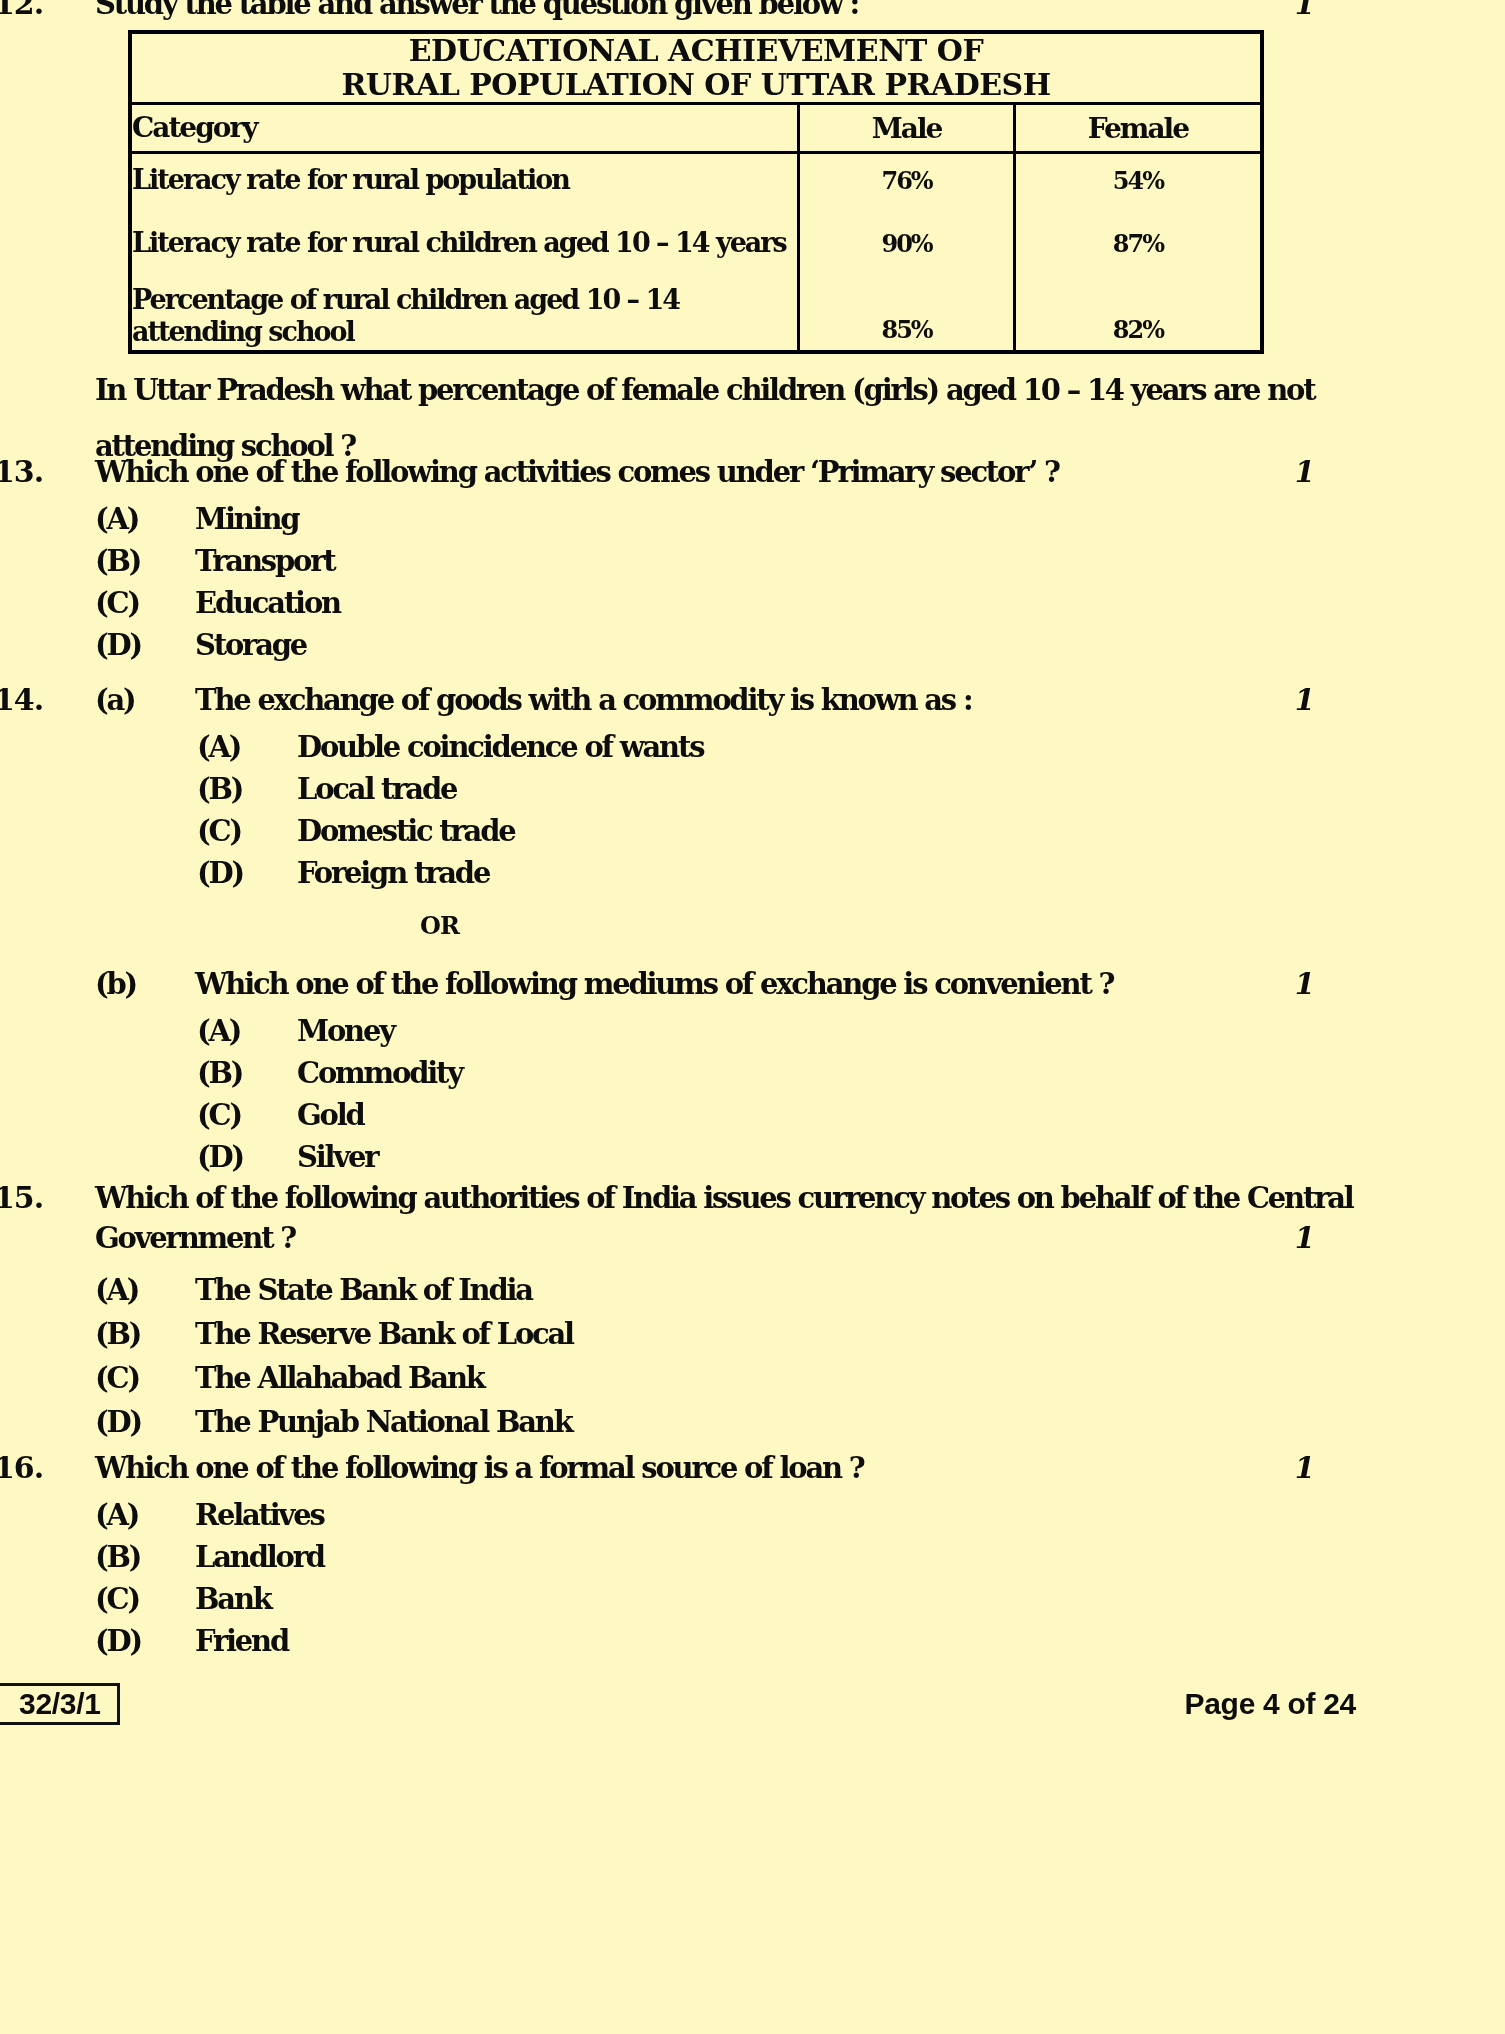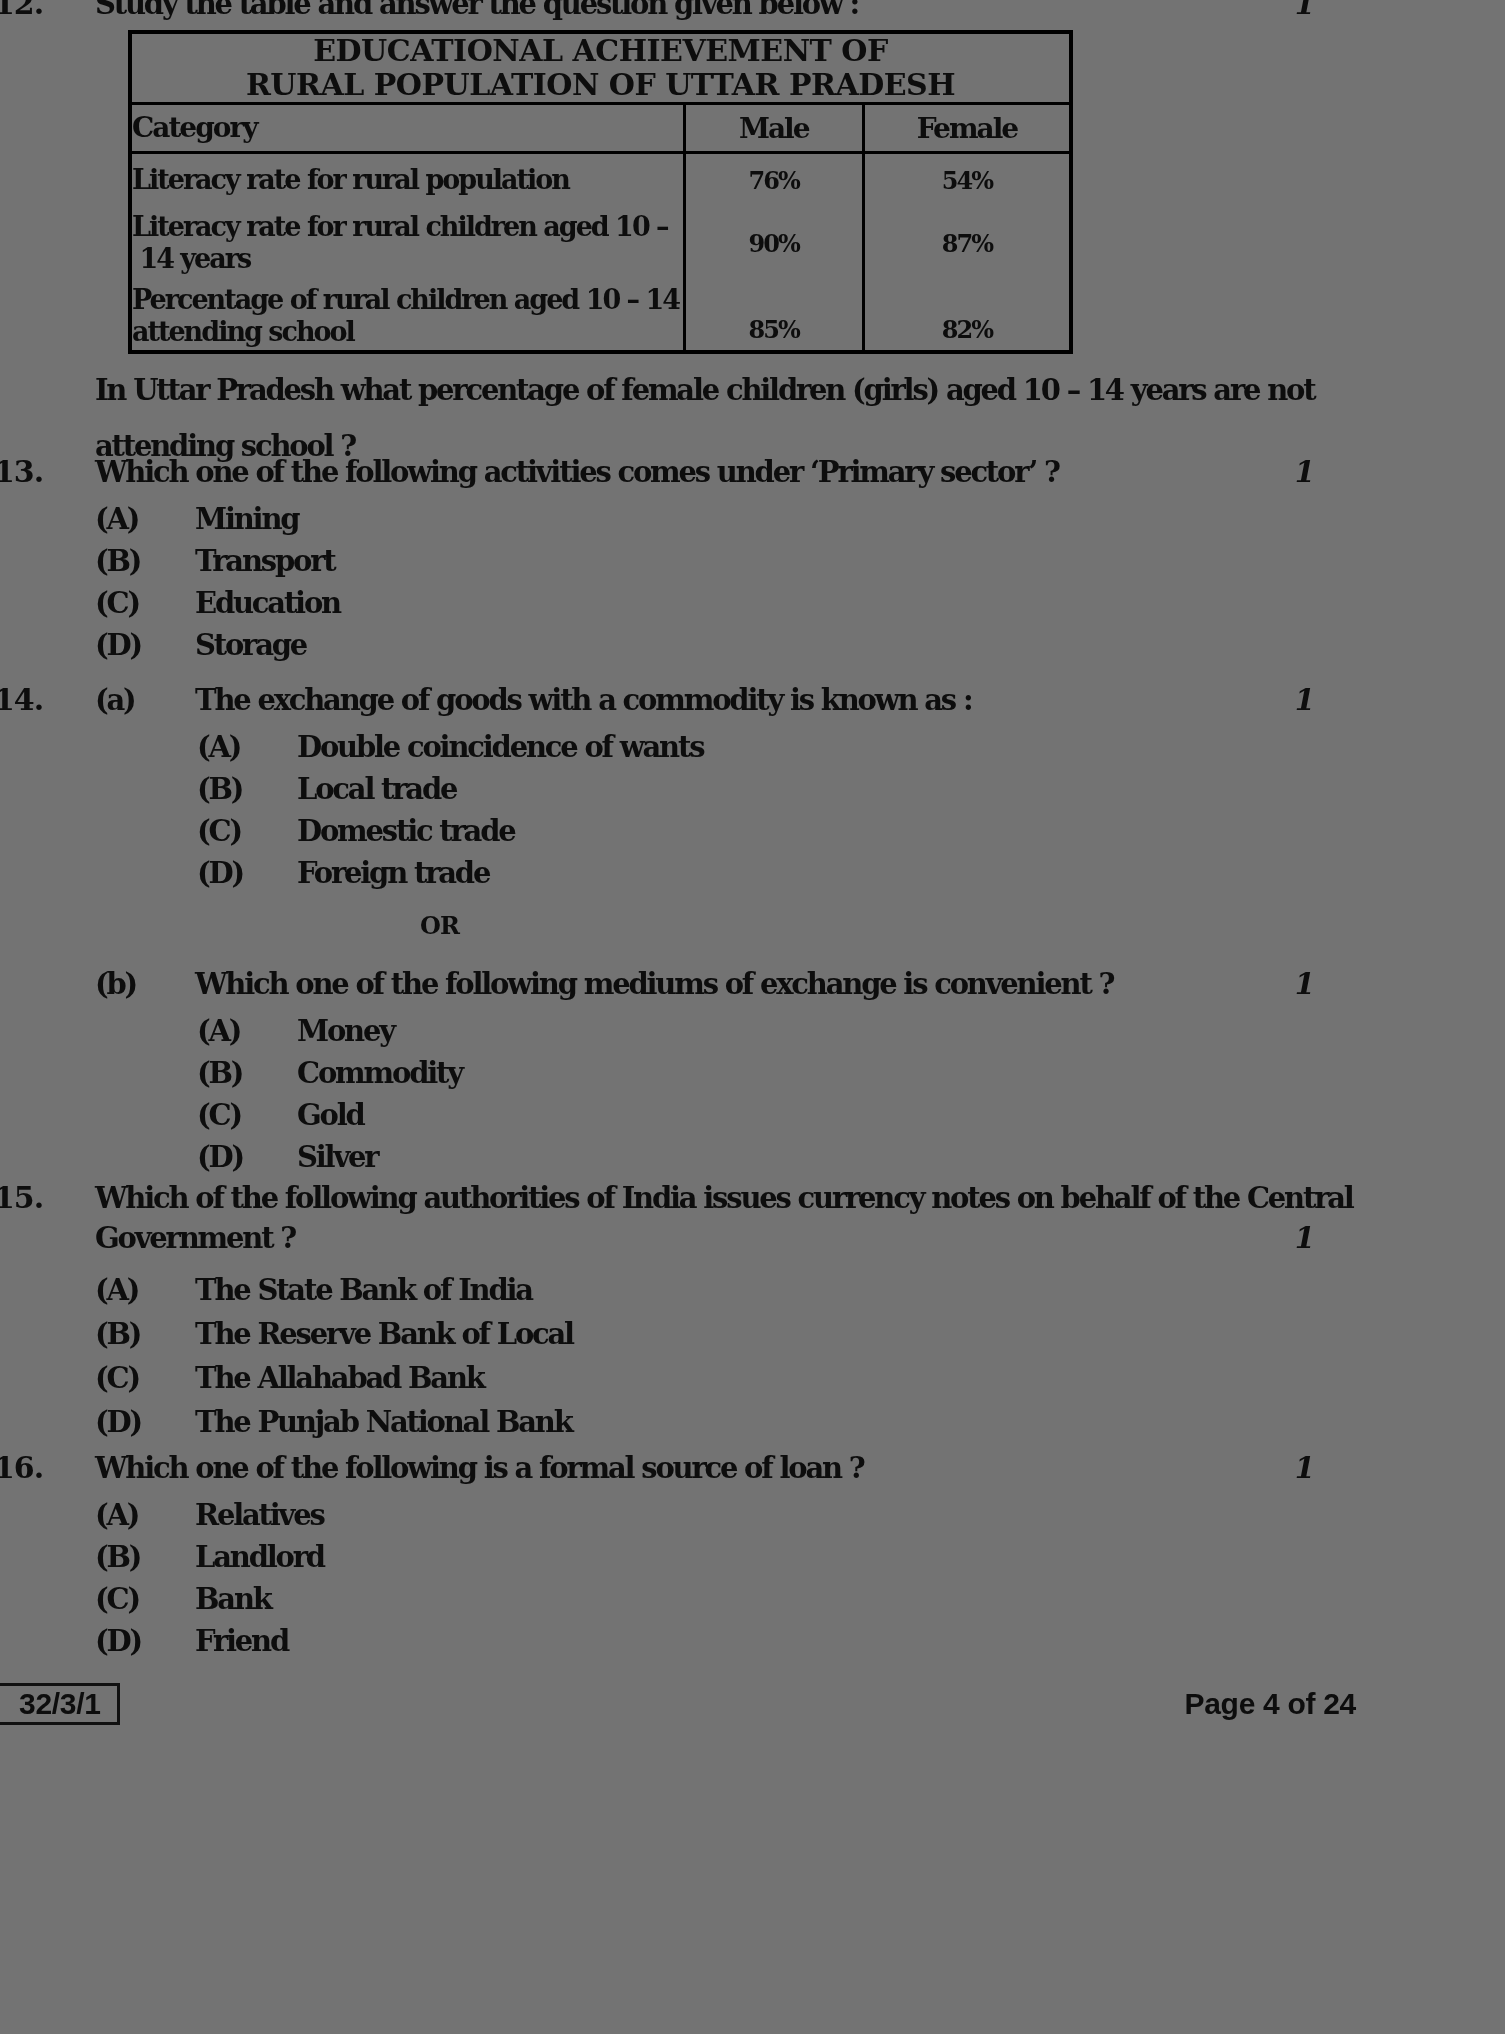--- a/index.html
+++ b/index.html
@@ -1,19 +1,19 @@
 <!DOCTYPE html>
 <html><head>
 <meta charset="utf-8">
 <style>
   html,body{margin:0;padding:0;background:#e8e8e8;}
   .page{
     position:relative;
     width:1505px;height:2034px;
-    background:#737373;
+    background:#fef9c3;
     overflow:hidden;
     font-family:"DejaVu Serif","Liberation Serif",serif;
     font-weight:700;
     color:#0d0d0d;
   }
   
   .block{position:absolute;left:95px;width:1220px;}
   .qline{position:relative;font-size:29px;line-height:40px;letter-spacing:-2.2px;}
   .qnum{
     position:absolute;left:-101px;top:0;
@@ -32,21 +32,21 @@
   
   .sub-head{display:flex;position:relative;font-size:29px;line-height:40px;letter-spacing:-2.2px;}
   .sub-label{flex:0 0 100px;}
   .sub-text{flex:1;}
   .sub-options{margin-left:102px;margin-top:6px;}
   .or-sep{margin:14px 0 0 325px;font-size:24px;line-height:36px;letter-spacing:-1px;}
   .part-b{margin-top:20px;}
   
   .edu-table{
     position:absolute;left:128px;top:30px;
-    width:945px;
+    width:1136px;
     border-collapse:collapse;
     border:4px solid #000;
     font-size:27px;letter-spacing:-2px;
   }
   .edu-table td{padding:0;}
   .tbl-title{
     text-align:center;
     border-bottom:3px solid #000;
     padding:5px 0 6px 0;
     font-size:30px;line-height:34px;letter-spacing:-0.5px;

